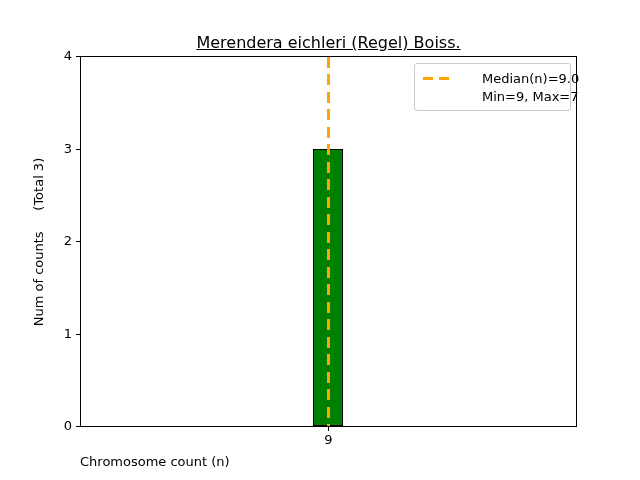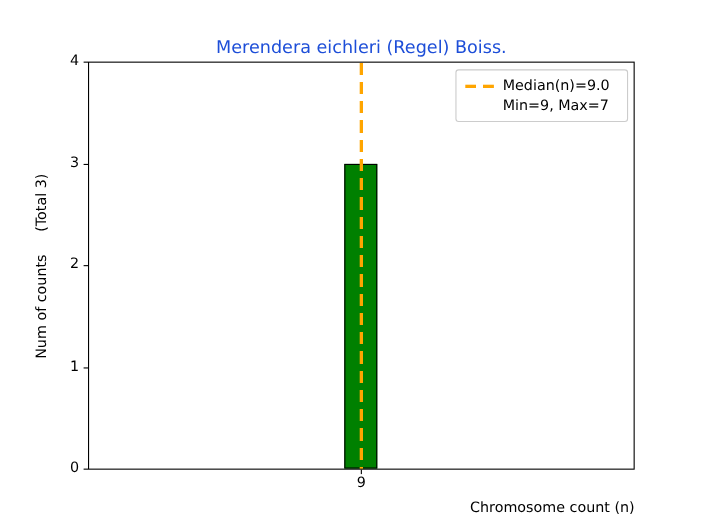--- a/index.html
+++ b/index.html
@@ -12,21 +12,22 @@
     width: 640px;
     height: 480px;
     background: #ffffff;
     overflow: hidden;
   }
   .title {
     position: absolute;
     left: 80px; top: 33px; width: 497px;
     text-align: center;
     font-size: 16px;
-    color: #1d4ed8;
+    color: #000000;
+    text-decoration: underline;
   }
   .plot-area {
     position: absolute;
     left: 80px; top: 56px;
     width: 497px; height: 371px;
     border: 1px solid #000000;
     box-sizing: border-box;
     background: #ffffff;
   }
   .bar {
@@ -64,21 +65,21 @@
   .xtick-label {
     position: absolute;
     left: 80px; top: 432px; width: 497px;
     text-align: center;
     font-size: 13px;
     color: #000000;
   }
   .xlabel {
     position: absolute;
     left: 80px; top: 454px; width: 497px;
-    text-align: right;
+    text-align: left;
     font-size: 13px;
     color: #000000;
   }
   .ylabel {
     position: absolute;
     left: 38px; top: 242px;
     transform: translate(-50%, -50%) rotate(-90deg);
     font-size: 13px;
     color: #000000;
     white-space: pre;
@@ -92,20 +93,21 @@
     background: rgba(255,255,255,0.9);
     box-sizing: border-box;
     padding: 5px 8px;
     font-size: 13px;
     color: #000000;
   }
   .legend-row {
     display: flex;
     align-items: center;
     height: 18px;
+    gap: 25px;
   }
   .legend-handle {
     width: 26px; height: 3px;
     margin-right: 8px;
     flex: 0 0 26px;
   }
   .legend-label { white-space: nowrap; }
 </style>
 </head>
 <body>

